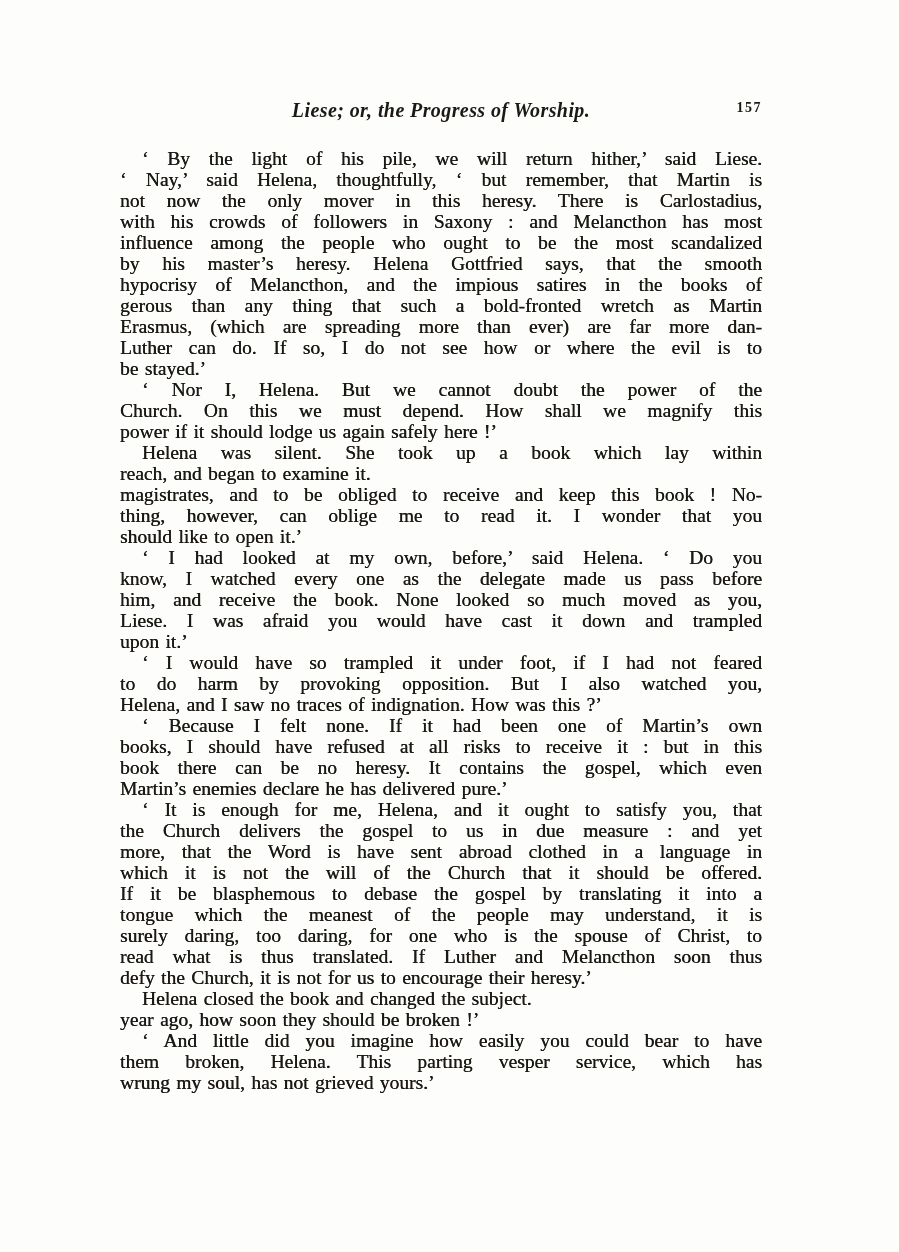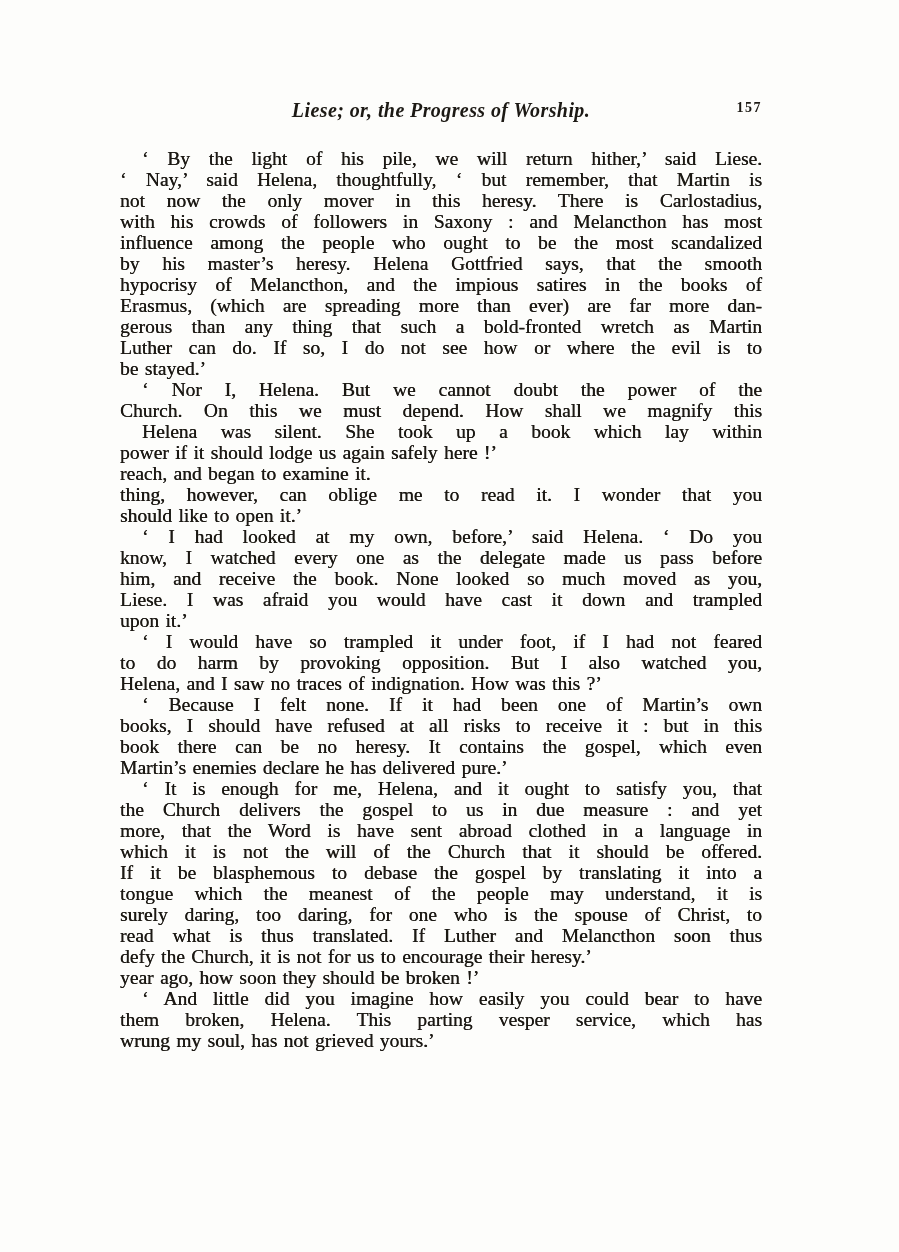--- a/index.html
+++ b/index.html
@@ -46,29 +46,30 @@
     <span class="page-number">157</span>
   </div>
   <div class="body-block">
       <div class="line first">‘ By the light of his pile, we will return hither,’ said Liese.</div>
       <div class="line">‘ Nay,’ said Helena, thoughtfully, ‘ but remember, that Martin is</div>
       <div class="line">not now the only mover in this heresy.  There is Carlostadius,</div>
       <div class="line">with his crowds of followers in Saxony : and Melancthon has most</div>
       <div class="line">influence among the people who ought to be the most scandalized</div>
       <div class="line">by his master’s heresy.  Helena Gottfried says, that the smooth</div>
       <div class="line">hypocrisy of Melancthon, and the impious satires in the books of</div>
+      <div class="line">gerous than any thing that such a bold-fronted wretch as Martin</div>
       <div class="line">Erasmus, (which are spreading more than ever) are far more dan-</div>
-      <div class="line">gerous than any thing that such a bold-fronted wretch as Martin</div>
       <div class="line">Luther can do.  If so, I do not see how or where the evil is to</div>
       <div class="line last">be stayed.’</div>
       <div class="line first">‘ Nor I, Helena.  But we cannot doubt the power of the</div>
       <div class="line">Church.  On this we must depend.  How shall we magnify this</div>
+      <div class="line last">power if it should lodge us again safely here !’</div>
       <div class="line first">Helena was silent.  She took up a book which lay within</div>
-      <div class="line last">power if it should lodge us again safely here !’</div>
       <div class="line last">reach, and began to examine it.</div>
+      <div class="line">magistrates, and to be obliged to receive and keep this book !  No-</div>
       <div class="line">thing, however, can oblige me to read it.  I wonder that you</div>
       <div class="line last">should like to open it.’</div>
       <div class="line first">‘ I had looked at my own, before,’ said Helena.  ‘ Do you</div>
       <div class="line">know, I watched every one as the delegate made us pass before</div>
       <div class="line">him, and receive the book.  None looked so much moved as you,</div>
       <div class="line">Liese.  I was afraid you would have cast it down and trampled</div>
       <div class="line last">upon it.’</div>
       <div class="line first">‘ I would have so trampled it under foot, if I had not feared</div>
       <div class="line">to do harm by provoking opposition.  But I also watched you,</div>
       <div class="line last">Helena, and I saw no traces of indignation.  How was this ?’</div>
@@ -78,18 +79,19 @@
       <div class="line last">Martin’s enemies declare he has delivered pure.’</div>
       <div class="line first">‘ It is enough for me, Helena, and it ought to satisfy you, that</div>
       <div class="line">the Church delivers the gospel to us in due measure : and yet</div>
       <div class="line">more, that the Word is have sent abroad clothed in a language in</div>
       <div class="line">which it is not the will of the Church that it should be offered.</div>
       <div class="line">If it be blasphemous to debase the gospel by translating it into a</div>
       <div class="line">tongue which the meanest of the people may understand, it is</div>
       <div class="line">surely daring, too daring, for one who is the spouse of Christ, to</div>
       <div class="line">read what is thus translated.  If Luther and Melancthon soon thus</div>
       <div class="line last">defy the Church, it is not for us to encourage their heresy.’</div>
+      <div class="line first last">Helena closed the book and changed the subject.</div>
       <div class="line last">year ago, how soon they should be broken !’</div>
       <div class="line first">‘ And little did you imagine how easily you could bear to have</div>
       <div class="line">them broken, Helena.  This parting vesper service, which has</div>
       <div class="line last">wrung my soul, has not grieved yours.’</div>
     </div>
 </div>
 
 </body></html>

